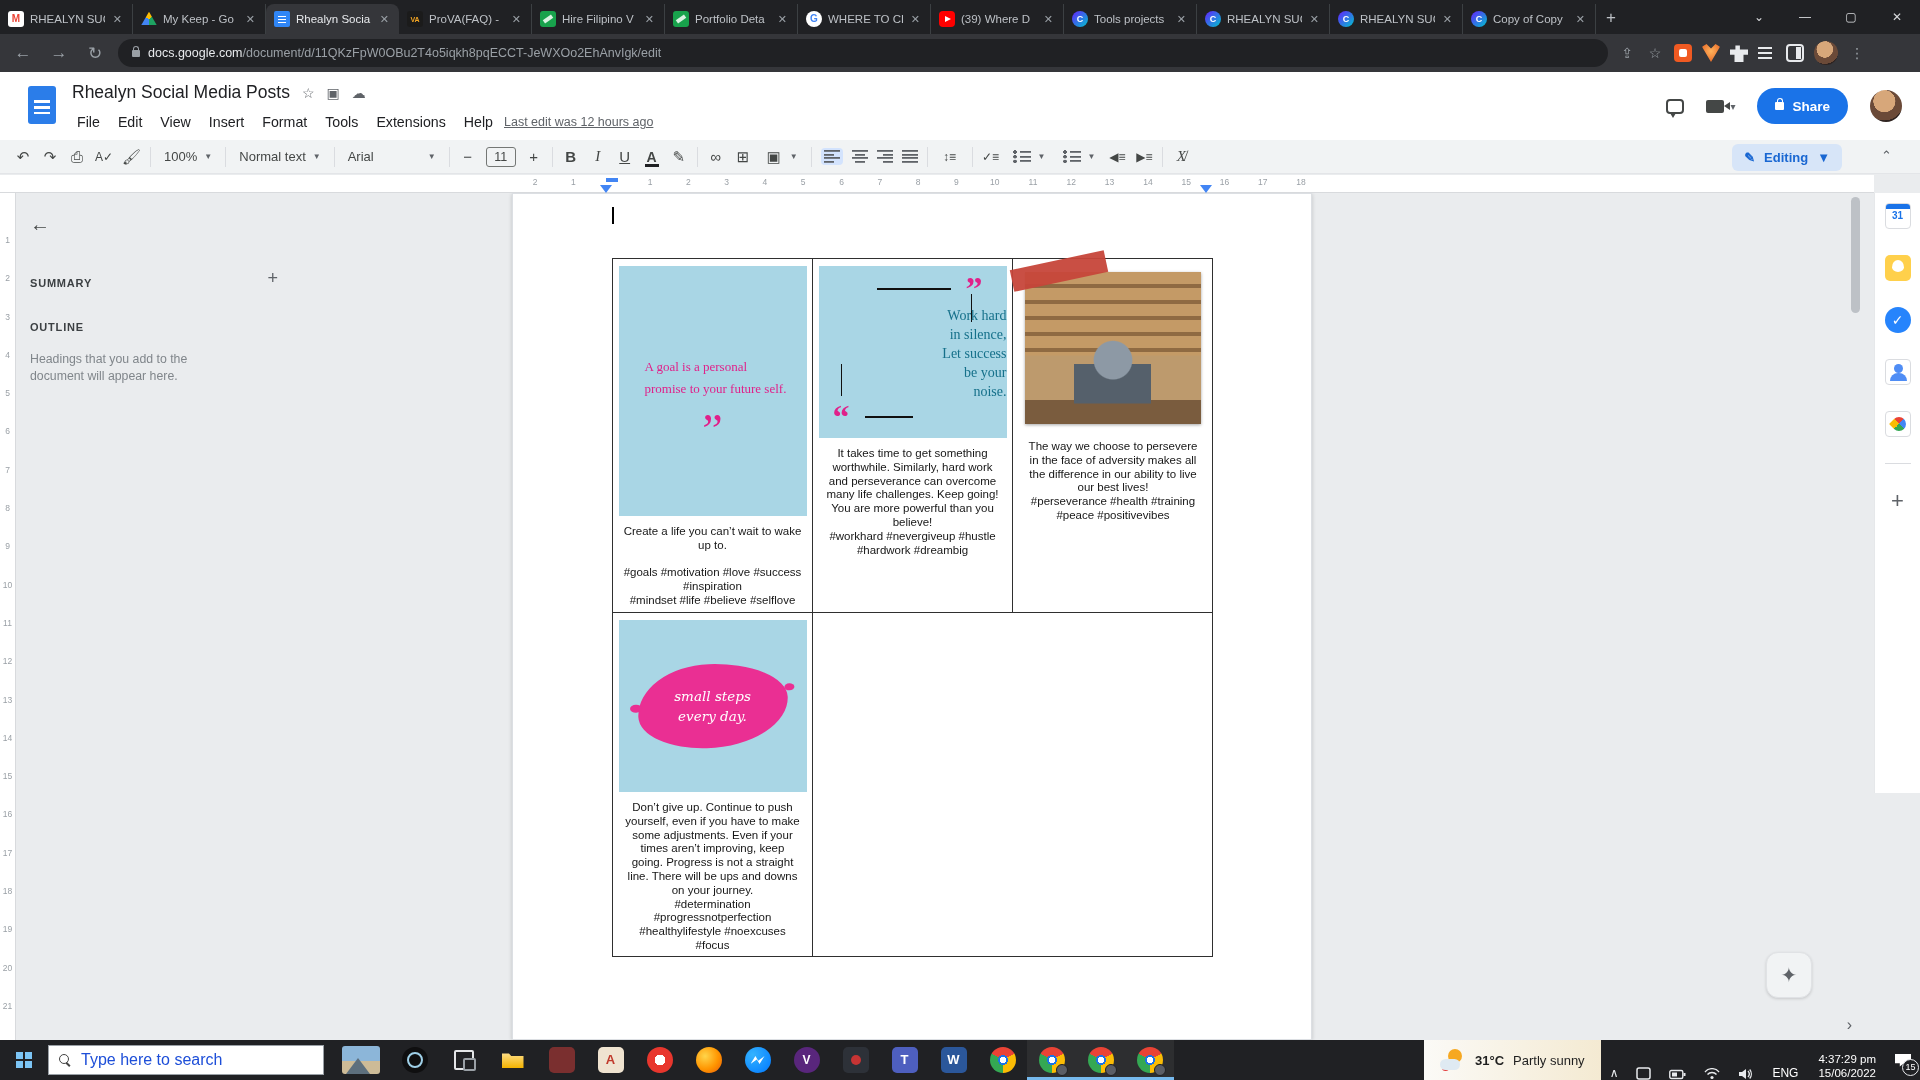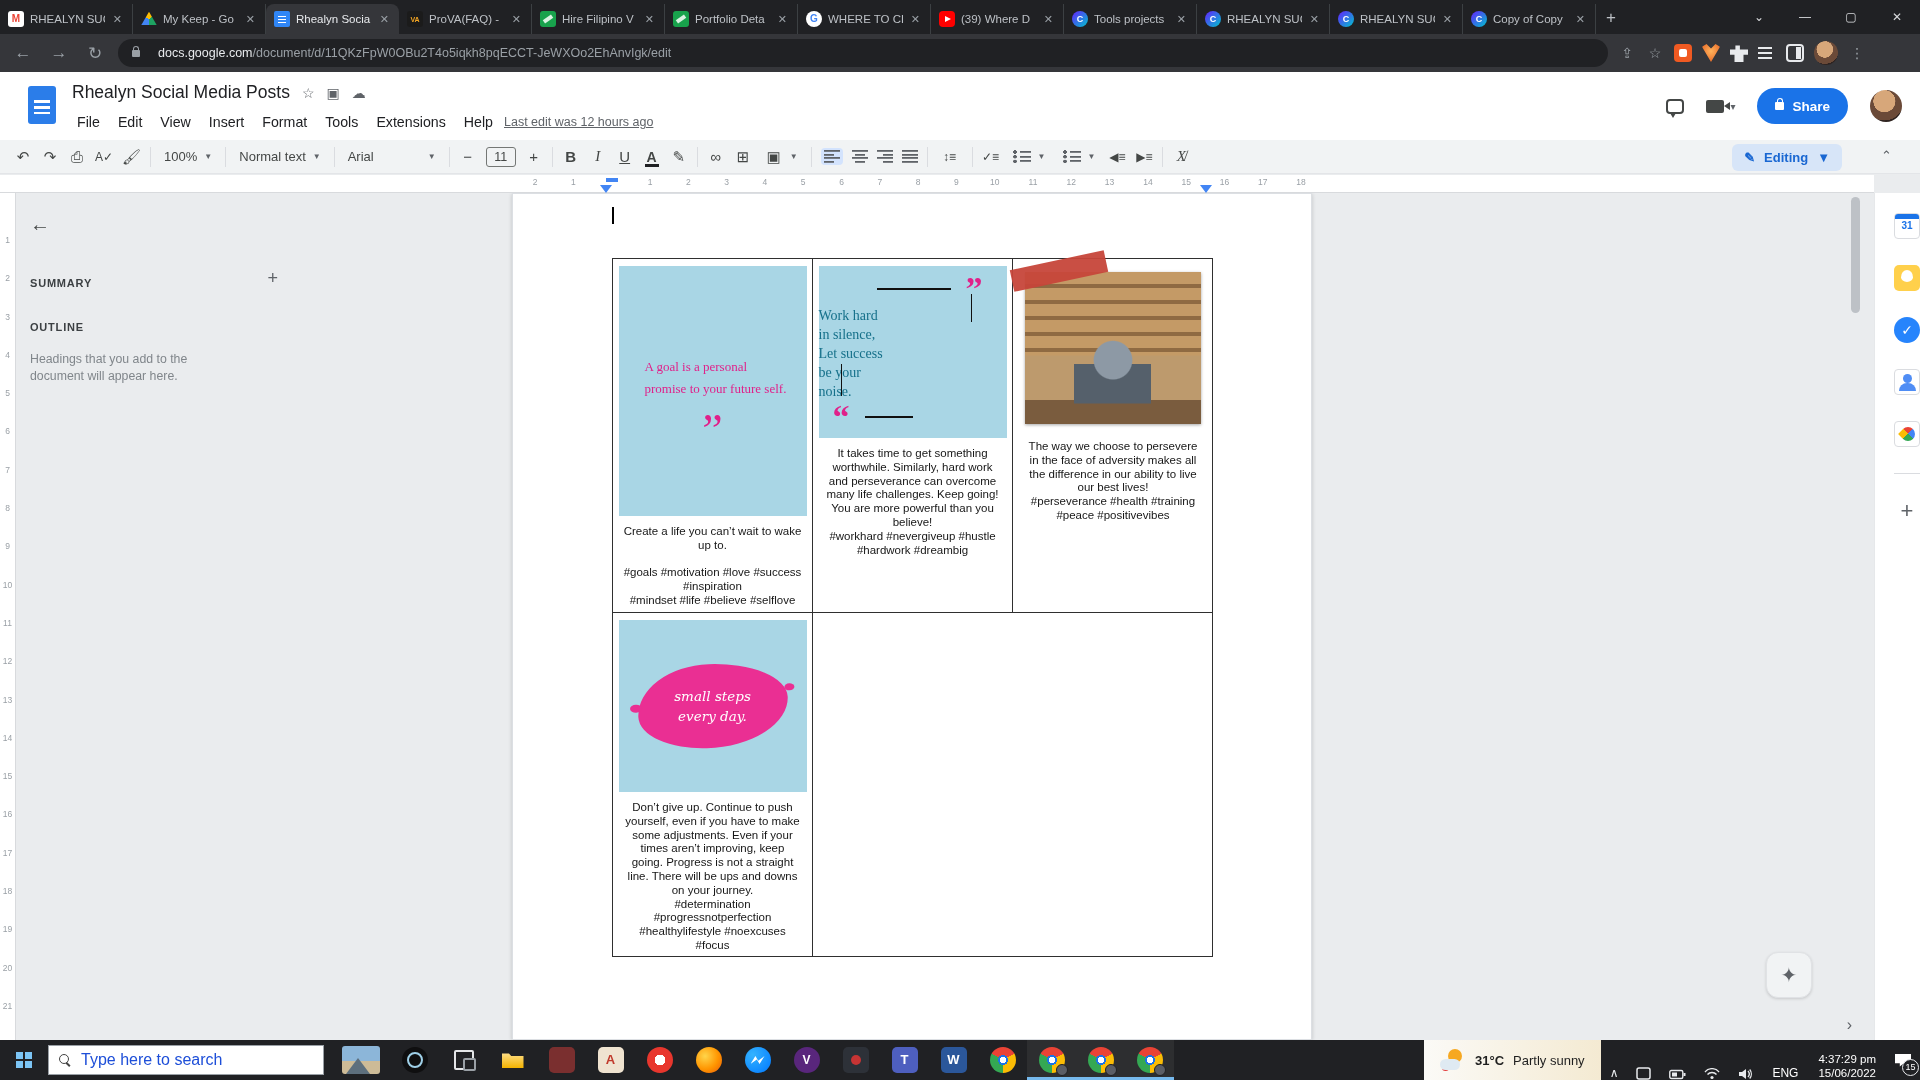--- a/index.html
+++ b/index.html
@@ -22,21 +22,21 @@
   .ic-docs{background:#3086f6;border-radius:2px}.ic-docs::before{content:"";position:absolute;left:4px;top:5px;width:8px;height:7px;background:repeating-linear-gradient(#fff 0 1px,transparent 1px 3px)}
   .ic-prova{background:#1b1b1b}.ic-prova::before{content:"VA";color:#f5a623;font-size:7px}
   .ic-onlinejobs{background:#18a24c}.ic-onlinejobs::before{content:"";position:absolute;left:3px;top:6px;width:10px;height:4px;background:#d9f2e2;transform:rotate(-35deg)}
   .ic-google{background:#fff;border-radius:50%}.ic-google::before{content:"G";color:#4285f4}
   .ic-youtube{background:#f00;border-radius:4px}.ic-youtube::before{content:"";position:absolute;left:6px;top:4.5px;border-left:6px solid #fff;border-top:3.5px solid transparent;border-bottom:3.5px solid transparent}
   .ic-canva{background:linear-gradient(135deg,#6420ff,#00c4cc);border-radius:50%}.ic-canva::before{content:"C";color:#fff;font-size:9px}
 
   
   #addressbar{position:absolute;left:0;top:34px;width:1920px;height:38px;background:#35363a;display:flex;align-items:center;padding:0 10px;gap:10px}
   .navbtn{color:#9aa0a6;font-size:17px;width:26px;text-align:center}
-  #omnibox{flex:1;max-width:1490px;height:28px;background:#202124;border-radius:14px;display:flex;align-items:center;gap:18px;padding:12px 14px;color:#e8eaed;font-size:12.5px}
+  #omnibox{flex:1;max-width:1490px;height:28px;background:#202124;border-radius:14px;display:flex;align-items:center;gap:8px;padding:12px 14px;color:#e8eaed;font-size:12.5px}
   .lock{width:8px;height:7px;background:#9aa0a6;border-radius:1px;position:relative;flex:none}
   .lock::before{content:"";position:absolute;left:1px;top:-4px;width:4px;height:3px;border:1.5px solid #9aa0a6;border-bottom:none;border-radius:3px 3px 0 0}
   .url-host{color:#e8eaed}.url-path{color:#9aa0a6}
   .bar-ic{width:18px;height:18px;color:#9aa0a6;font-size:14px;text-align:center;line-height:18px;flex:none}
   .extbox{width:18px;height:18px;border-radius:4px;flex:none;position:relative}
   .ext-orange{background:#f05a22}.ext-orange::before{content:"";position:absolute;inset:5px;background:#fff;border-radius:2px}
   .ext-fox{background:radial-gradient(circle at 50% 40%,#ffb35c,#e2571a);clip-path:polygon(50% 100%,0 15%,25% 0,50% 25%,75% 0,100% 15%)}
   .ext-puzzle{background:#e8eaed;clip-path:polygon(0 30%,30% 30%,30% 8%,55% 8%,55% 30%,100% 30%,100% 60%,75% 60%,75% 100%,25% 100%,25% 60%,0 60%)}
   .ext-list{background:linear-gradient(#e8eaed 0 2px,transparent 2px 5px,#e8eaed 5px 7px,transparent 7px 10px,#e8eaed 10px 12px,transparent 12px) no-repeat 0 3px/14px 12px}
   .ext-side{border:2px solid #e8eaed}.ext-side::before{content:"";position:absolute;right:1px;top:1px;bottom:1px;width:5px;background:#e8eaed}
@@ -136,39 +136,39 @@
       linear-gradient(180deg,#d8d3cc 0 58%,#b5793c 58% 80%,#a86a30)}
   .p5{background:
       radial-gradient(circle at 50% 58%,#8d99a5 0 15%,transparent 16%),
       linear-gradient(#55606b,#55606b) 50% 82%/44% 26% no-repeat,
       linear-gradient(#7a5c3e,#7a5c3e) 0 100%/100% 16% no-repeat,
       repeating-linear-gradient(180deg,#c49a66 0 12px,#8f6a42 12px 16px) 0 0/100% 55% no-repeat,
       linear-gradient(#bd9a6d,#bd9a6d)}
   .tape{position:absolute;left:-8px;top:-6px;width:96px;height:22px;background:#c6463a;transform:rotate(-12deg);opacity:.95}
   .q2text{position:absolute;left:26px;top:90px;font-family:"Liberation Serif",serif;font-size:13px;line-height:22px;color:#e0218a;white-space:pre-line}
   .q2mark{position:absolute;left:0;right:0;top:140px;text-align:center;font-family:"Liberation Serif",serif;font-size:46px;line-height:50px;color:#e0218a}
-  .q4text{position:absolute;left:0;right:0;top:40px;text-align:left;font-family:"Liberation Serif",serif;font-size:14px;line-height:19px;color:#15708a;white-space:pre-line}
+  .q4text{position:absolute;left:0;right:0;top:40px;text-align:right;font-family:"Liberation Serif",serif;font-size:14px;line-height:19px;color:#15708a;white-space:pre-line}
   .q4line-top{position:absolute;left:58px;top:22px;width:74px;height:1.6px;background:#101010}
   .q4line-rv{position:absolute;left:152px;top:28px;width:1.6px;height:28px;background:#101010}
   .q4line-lv{position:absolute;left:22px;top:98px;width:1.6px;height:32px;background:#101010}
   .q4line-bottom{position:absolute;left:46px;bottom:20px;width:48px;height:1.6px;background:#101010}
   .qmark{position:absolute;font-family:"Liberation Serif",serif;font-size:34px;line-height:30px;color:#e0218a;font-weight:700}
   .q4mark-tr{right:24px;top:8px}
   .q4mark-bl{left:14px;bottom:6px}
   .blob{position:absolute;left:19px;top:44px;width:150px;height:84px;background:#ea2f93;border-radius:48% 52% 55% 45%/60% 42% 58% 40%;transform:rotate(-2deg)}
   .blob::before{content:"";position:absolute;left:-8px;top:38px;width:12px;height:8px;background:#ea2f93;border-radius:50%}
   .blob::after{content:"";position:absolute;right:-7px;top:22px;width:10px;height:7px;background:#ea2f93;border-radius:50%}
   .q6text{position:absolute;inset:0;display:flex;align-items:center;justify-content:center;text-align:center;font-family:"DejaVu Serif",serif;font-style:italic;font-size:13.5px;line-height:20px;color:#fff;white-space:pre-line}
 
   #doc-scroll{position:absolute;right:14px;top:4px;width:9px;height:116px;background:#bdc1c6;border-radius:5px}
   #explore-btn{position:absolute;right:62px;bottom:42px;width:46px;height:46px;background:#f1f3f4;border:1px solid #e0e2e5;border-radius:12px;color:#5f6368;font-size:20px;text-align:center;line-height:44px;box-shadow:0 1px 3px rgba(0,0,0,.15)}
   #panel-chev{position:absolute;right:22px;bottom:6px;color:#5f6368;font-size:16px}
 
   
-  #siderail{position:absolute;right:0;top:193px;width:46px;height:847px;background:#fff;border-left:1px solid #e6e8ea;display:flex;flex-direction:column;align-items:flex-end;padding-top:20px;gap:26px}
+  #siderail{position:absolute;right:0;top:193px;width:46px;height:600px;background:#fff;border-left:1px solid #e6e8ea;display:flex;flex-direction:column;align-items:center;padding-top:10px;gap:26px}
   .rail{width:26px;height:26px;position:relative;flex:none}
   .rail-cal{background:#fff;border:1px solid #dadce0;border-radius:4px;font:700 10px/24px "Liberation Sans",sans-serif;color:#1a73e8;text-align:center}
   .rail-cal::before{content:"";position:absolute;left:0;right:0;top:0;height:5px;background:#1a73e8;border-radius:3px 3px 0 0}
   .rail-keep{background:#ffd04b;border-radius:5px}
   .rail-keep::before{content:"";position:absolute;left:7px;top:5px;width:12px;height:12px;background:#fff;border-radius:50% 50% 50% 50%/60% 60% 40% 40%}
   .rail-tasks{background:#2684fc;border-radius:50%}
   .rail-tasks::before{content:"✓";position:absolute;inset:0;color:#fff;font-size:14px;line-height:26px;text-align:center}
   .rail-contacts{background:#fff;border:1px solid #dadce0;border-radius:4px}
   .rail-contacts::before{content:"";position:absolute;left:8px;top:4px;width:9px;height:9px;background:#4f8df5;border-radius:50%}
   .rail-contacts::after{content:"";position:absolute;left:4px;bottom:3px;width:17px;height:8px;background:#4f8df5;border-radius:8px 8px 0 0}

